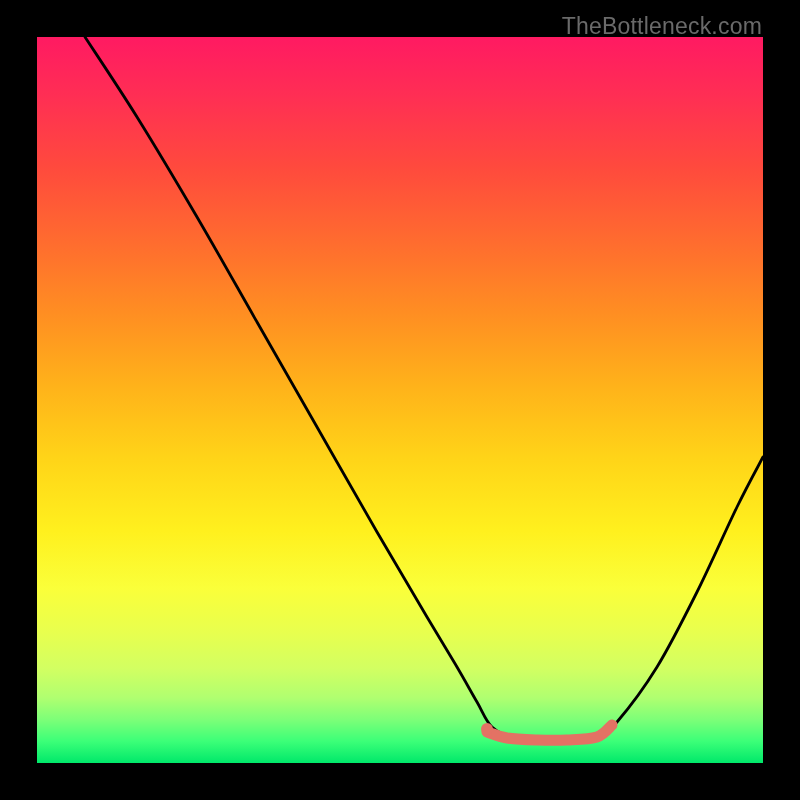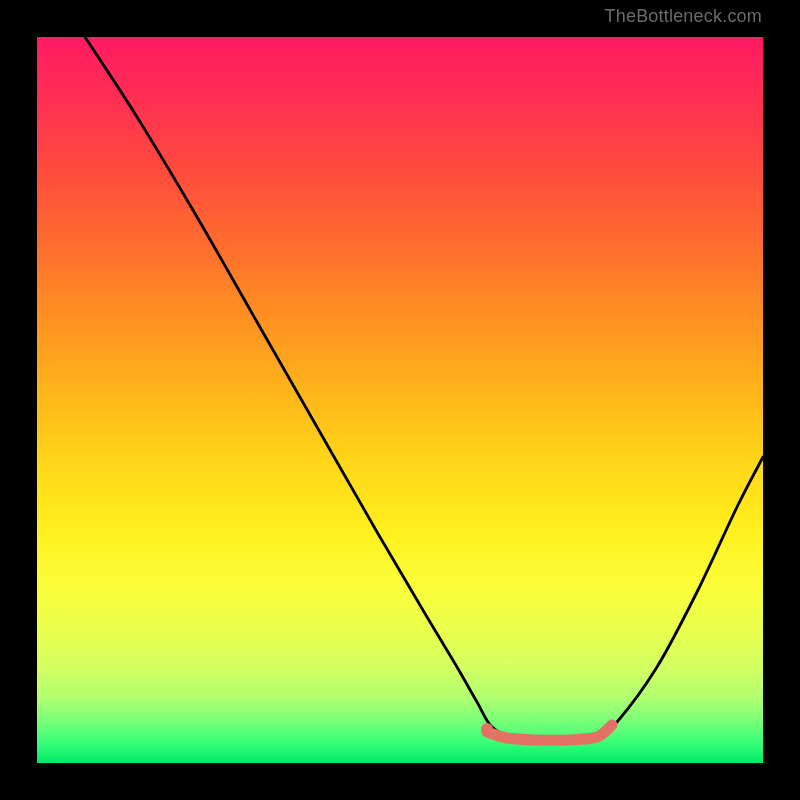--- a/index.html
+++ b/index.html
@@ -38,24 +38,24 @@
       #e8ff4e 82%,
       #d2ff62 87%,
       #b0ff70 91%,
       #7dff78 94%,
       #3cff78 97%,
       #00e86a 100%
     );
   }
   .watermark {
     position: absolute;
-    top: 6px;
+    top: 13px;
     right: 38px;
     color: #6a6a6a;
-    font-size: 18px;
+    font-size: 23px;
     font-weight: 500;
     letter-spacing: 0.2px;
   }
   svg.curves {
     position: absolute;
     left: 0;
     top: 0;
     width: 726px;
     height: 726px;
   }

